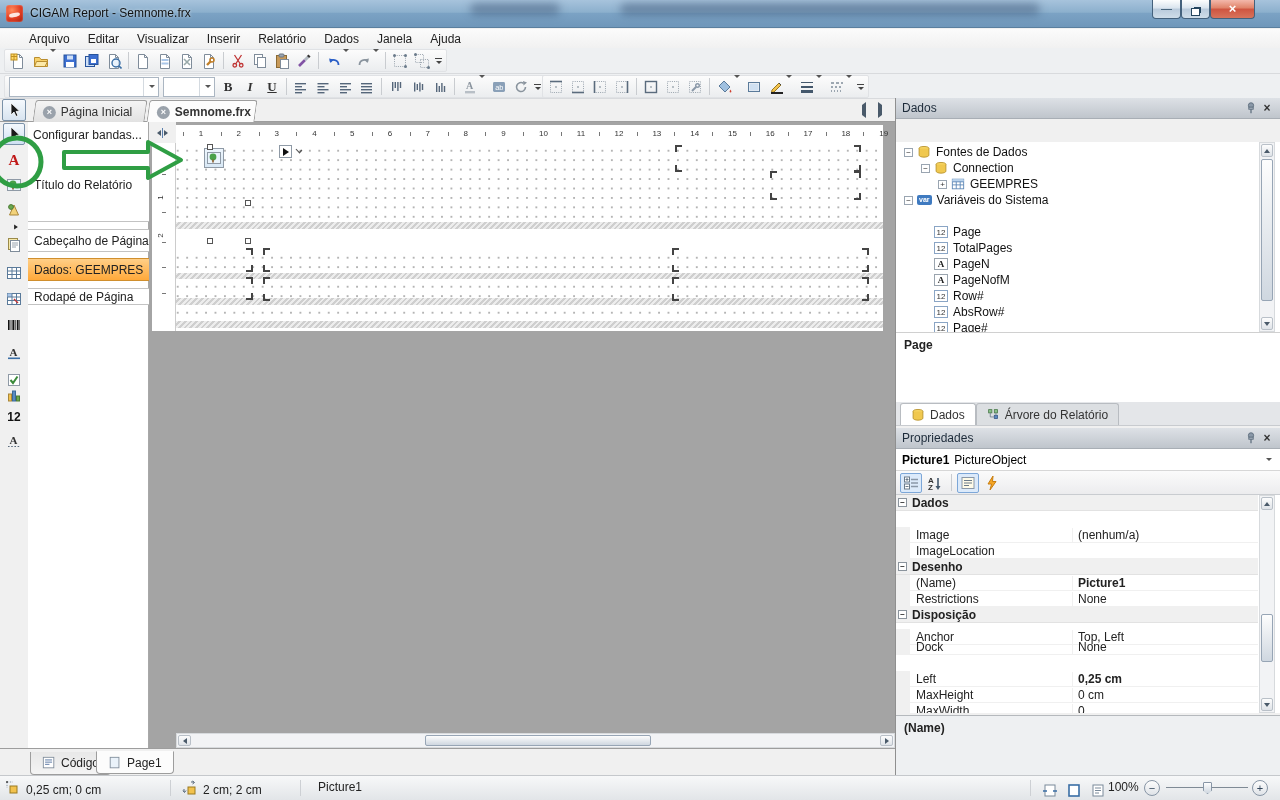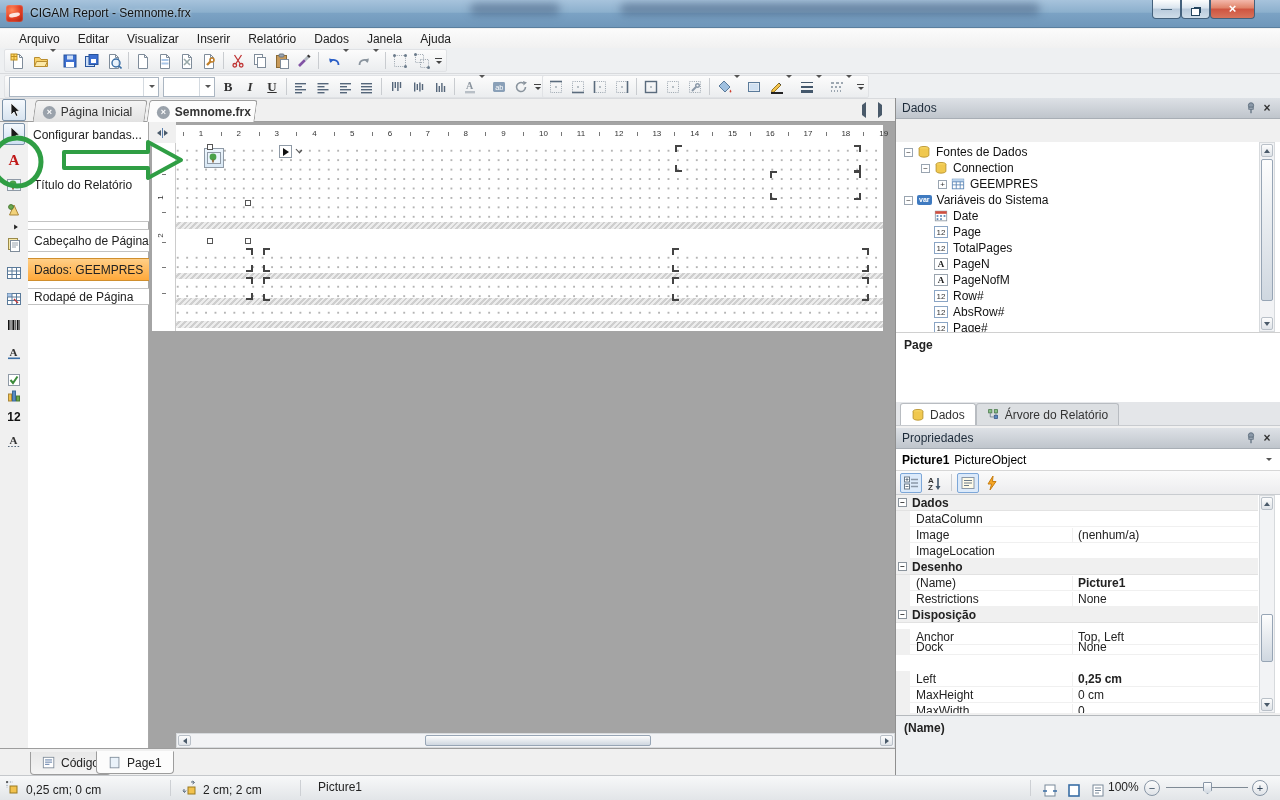--- a/index.html
+++ b/index.html
@@ -17,21 +17,21 @@
     background:#fff; border-radius:50% / 70%; transform:rotate(-12deg); opacity:.85; }
   #title-text { position:absolute; left:30px; top:6px; font-size:12px; color:#111; text-shadow:0 0 3px #ffffffaa; }
   .smudge { position:absolute; top:3px; height:12px; background:rgba(35,55,90,.38); filter:blur(4px); border-radius:6px; }
   .capbtn { position:absolute; top:0; height:19px; border:1px solid #44617c; border-top:none;
     background:linear-gradient(180deg,#fdfefe 0%,#d9e4ee 45%,#b9cadb 50%,#cfdde9 100%);
     border-radius:0 0 4px 4px; color:#24455f; font-size:11px; text-align:center; line-height:17px; cursor:pointer; }
   #btn-close { background:linear-gradient(180deg,#f3b8ab 0%,#e08268 45%,#cf5440 50%,#d8745c 100%); color:#fff; font-weight:bold; font-size:13px; }
   .glyph-restore { display:inline-block; width:9px; height:8px; border:1px solid #24455f; background:#fff; position:relative; top:4px; box-shadow:2px -2px 0 -1px #24455f; }
 
   
-  #menubar { position:absolute; left:0; top:29px; width:1280px; height:19px; background:linear-gradient(#fbfbfb,#f1f1f1); display:flex; align-items:center; padding-left:10px; }
+  #menubar { position:absolute; left:0; top:29px; width:1280px; height:19px; background:linear-gradient(#fbfbfb,#f1f1f1); display:flex; align-items:center; padding-left:20px; }
   .menu-item { font-size:12px; color:#222; padding:2px 9px; cursor:default; }
 
   
   .tbrow { position:absolute; left:0; width:1280px; background:#eef0f2; border-bottom:1px solid #d8dadd; }
   #tb1 { top:48px; height:26px; }
   #tb2 { top:74px; height:25px; }
   .tbchunk { position:absolute; top:1px; height:23px; display:flex; align-items:center; background:linear-gradient(#fcfcfc,#ebedef); border:1px solid #e0e2e5; border-radius:2px; padding:0 2px; }
   .tbtn { width:22px; height:21px; display:flex; align-items:center; justify-content:center; border-radius:2px; cursor:pointer; position:relative; }
   .tsep { width:1px; height:17px; background:#c9ccd0; margin:0 3px; }
   .ddc { width:0; height:0; border-left:3px solid transparent; border-right:3px solid transparent; border-top:3px solid #555; margin-left:1px; }
@@ -809,37 +809,20 @@
           </span>
           <span>GEEMPRES</span>
         </div>
         <div class="trow" style="top: 50px; padding-left: 8px;">
           <span class="exp">−</span>
           <span class="ticon">
             <span style="display:inline-block;background:#3f7ac0;color:#fff;font-size:7px;font-weight:bold;border-radius:2px;padding:1px 2px;line-height:8px;">var</span>
           </span>
           <span>Variáveis do Sistema</span>
         </div>
-        <div class="trow" style="top: 66px; padding-left: 25px;">
-          <span style="width: 13px; flex: 0 0 auto;"></span>
-          <span class="ticon">
-            <svg width="14" height="14" viewBox="0 0 16 16">
-              <rect x="1.5" y="2.5" width="13" height="11" fill="#fff" stroke="#8f9aa6"></rect>
-              <rect x="1.5" y="2.5" width="13" height="3" fill="#d05040"></rect>
-              <g fill="#5a85b5">
-                <rect x="3" y="7" width="2" height="2"></rect>
-                <rect x="7" y="7" width="2" height="2"></rect>
-                <rect x="11" y="7" width="2" height="2"></rect>
-                <rect x="3" y="10.5" width="2" height="2"></rect>
-                <rect x="7" y="10.5" width="2" height="2"></rect>
-              </g>
-            </svg>
-          </span>
-          <span>Date</span>
-        </div>
         <div class="trow" style="top: 82px; padding-left: 25px;">
           <span style="width: 13px; flex: 0 0 auto;"></span>
           <span class="ticon">
             <span style="display:inline-block;width:14px;height:12px;border:1px solid #8aa5c5;background:#fff;color:#333;font-size:8px;text-align:center;line-height:11px;">12</span>
           </span>
           <span>Page</span>
         </div>
         <div class="trow" style="top: 98px; padding-left: 25px;">
           <span style="width: 13px; flex: 0 0 auto;"></span>
           <span class="ticon">
@@ -964,25 +947,20 @@
           </div>
         <div class="sthumb" style="left:1px;top:118px;width:12px;height:48px;"></div>
         <div class="sbtn" style="left:1px;top:202px;width:12px;height:13px;">
             <span class="tri d"></span>
           </div>
       </div>
     <div class="prow cat" style="top: 0px;">
           <span class="expbox">−</span>
           <span class="lbl">Dados</span>
         </div>
-        <div class="prow" style="top: 16px;">
-          <span class="gut"></span>
-          <span class="lbl">DataColumn</span>
-          <span class="val"></span>
-        </div>
         <div class="prow" style="top: 32px;">
           <span class="gut"></span>
           <span class="lbl">Image</span>
           <span class="val">(nenhum/a)</span>
         </div>
         <div class="prow" style="top: 48px;">
           <span class="gut"></span>
           <span class="lbl">ImageLocation</span>
           <span class="val"></span>
         </div>

